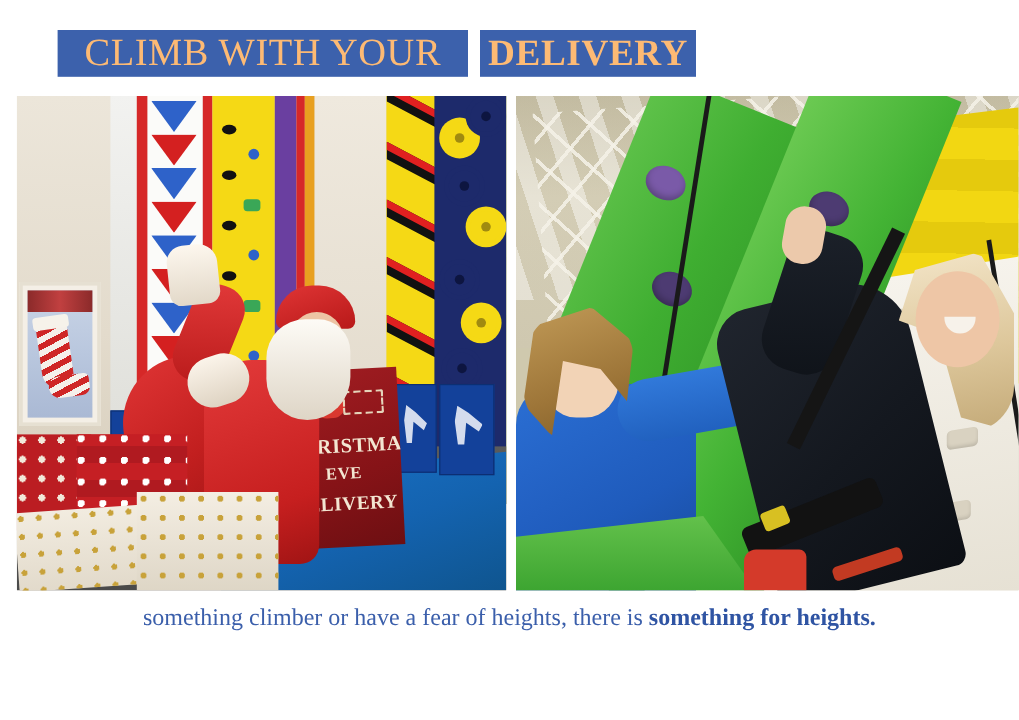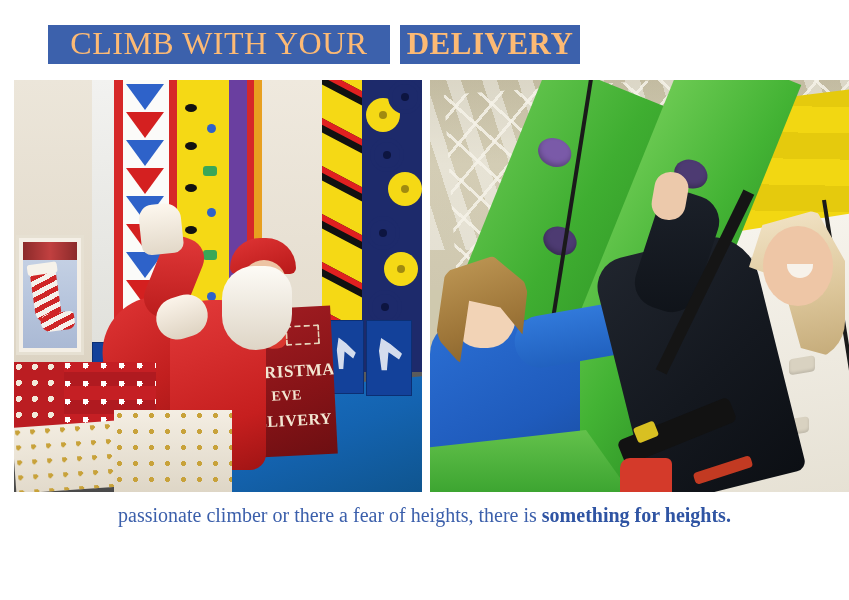--- a/index.html
+++ b/index.html
@@ -663,14 +663,14 @@
         <div class="harness-red"></div>
       </div>
 
       <div class="green-floor"></div>
       <div class="red-bit"></div>
     </div>
   </div>
 </div>
 
 <div class="caption">
-  <div><span>passionate climber or there a fear of heights, there is </span><b>something for heights.</b></div>
+  <div><span>something climber or have a fear of heights, there is </span><b>something for heights.</b></div>
 </div>
 
 </body></html>

